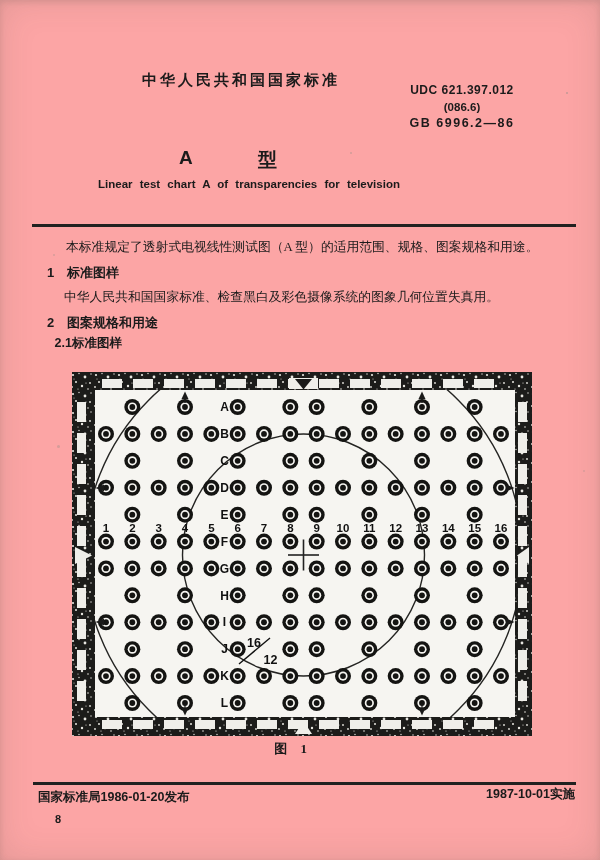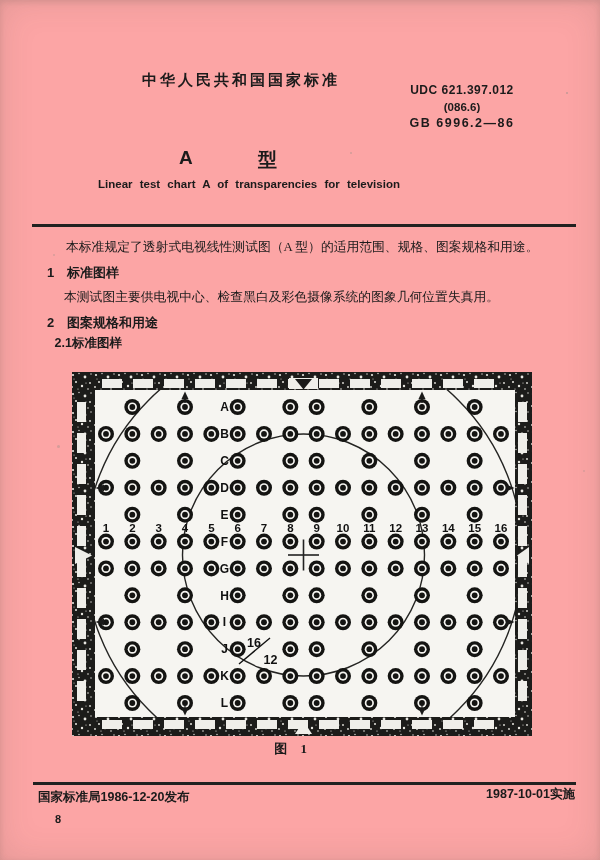--- a/index.html
+++ b/index.html
@@ -55,21 +55,21 @@
   <div class="abs type-suffix">型</div>
   <div class="abs title-en">Linear test chart A of transparencies for television</div>
 
   <div class="abs rule rule-top"></div>
 
   <p class="abs intro">本标准规定了透射式电视线性测试图（A 型）的适用范围、规格、图案规格和用途。</p>
 
   <div class="abs sec sec1">
     <span class="no">1</span><span>标准图样</span>
   </div>
-  <p class="abs bodyp p1">本测试图主要供电视中心、检查黑白及彩色摄像系统的图象几何位置失真用。</p>
+  <p class="abs bodyp p1">中华人民共和国国家标准、检查黑白及彩色摄像系统的图象几何位置失真用。</p>
 
   <div class="abs sec sec2">
     <span class="no">2</span><span>图案规格和用途</span>
   </div>
 
   <div class="abs sec sec21">
     <span class="no">2.1</span><span>标准图样</span>
   </div>
 
   <svg id="figure-svg" class="abs" style="left:70px;top:372px;" width="464" height="364" viewBox="0 0 464 364">
@@ -929,21 +929,21 @@
         <polygon points="34,112.5 34,119.5 25.5,116" stroke="none"></polygon>
         <polygon points="436,112.5 436,119.5 444.5,116" stroke="none"></polygon>
         <polygon points="34,246.5 34,253.5 25.5,250" stroke="none"></polygon>
         <polygon points="436,246.5 436,253.5 444.5,250" stroke="none"></polygon>
       </g>
     </svg>
 
   <div class="abs figure-caption">图 1</div>
 
   <div class="abs rule rule-bottom"></div>
-  <div class="abs footer-left">国家标准局1986-12-20发布</div>
+  <div class="abs footer-left">国家标准局1986-01-20发布</div>
   <div class="abs footer-right">1987-10-01实施</div>
   <div class="abs page-number">8</div>
 
   <div class="speck" style="left:566px;top:92px;width:2px;height:2px;opacity:.5;"></div>
   <div class="speck" style="left:350px;top:152px;width:2px;height:2px;opacity:.4;"></div>
   <div class="speck" style="left:53px;top:254px;width:2px;height:2px;opacity:.35;"></div>
   <div class="speck" style="left:583px;top:470px;width:2px;height:2px;opacity:.3;"></div>
   <div class="speck" style="left:57px;top:445px;width:3px;height:3px;opacity:.35;"></div>
 </div>
 

